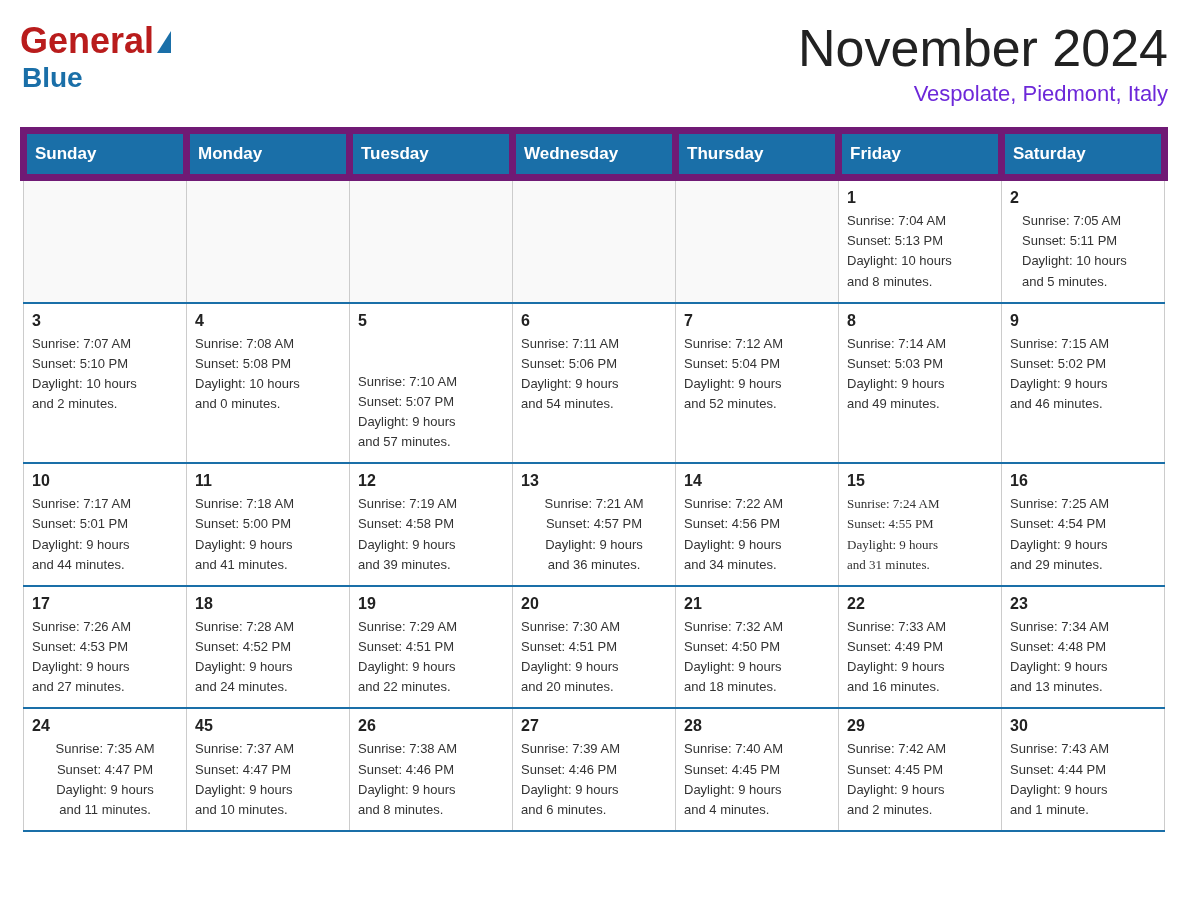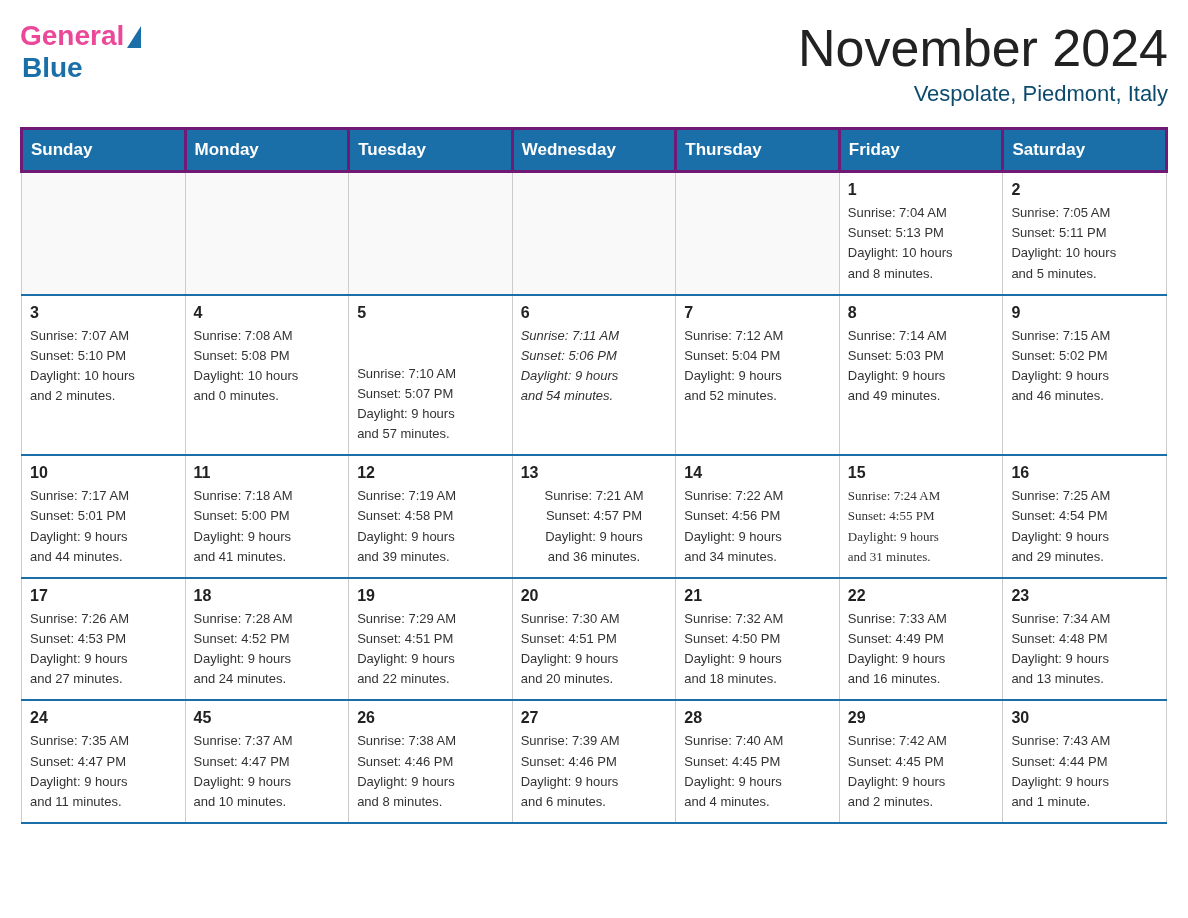--- a/index.html
+++ b/index.html
@@ -19,23 +19,23 @@
     .logo {
       display: flex;
       flex-direction: column;
       align-items: flex-start;
     }
     .logo-top {
       display: flex;
       align-items: center;
     }
     .logo-general {
-      font-size: 28px;
+      font-size: 36px;
       font-weight: bold;
-      color: #ec4899;
+      color: #b91c1c;
       font-family: Arial, sans-serif;
     }
     .logo-triangle {
       width: 0;
       height: 0;
       border-left: 14px solid transparent;
       border-right: 0px solid transparent;
       border-bottom: 22px solid #1a6fa8;
       margin-left: 3px;
       margin-top: 2px;
@@ -50,36 +50,36 @@
       text-align: right;
     }
     .month-title {
       font-size: 52px;
       font-weight: normal;
       color: #222;
       line-height: 1.1;
     }
     .location-title {
       font-size: 22px;
-      color: #0c4a6e;
+      color: #6d28d9;
       margin-top: 4px;
     }
     table {
       width: 100%;
       border-collapse: collapse;
       table-layout: fixed;
     }
     thead tr th {
       background-color: #1a6fa8;
       color: #fff;
       font-size: 17px;
       font-weight: bold;
       padding: 10px 8px;
       text-align: left;
-      border: 3px solid #701a75;
+      border: 7px solid #701a75;
     }
     tbody tr td {
       border: 1px solid #ccc;
       vertical-align: top;
       padding: 8px 8px 10px 8px;
       font-size: 13px;
       color: #333;
       height: 120px;
     }
     tbody tr {
@@ -138,21 +138,21 @@
         <td class="empty-cell"></td>
         <td>
           <div class="day-num">1</div>
           <div class="day-info" style="white-space: pre-line;">Sunrise: 7:04 AM
 Sunset: 5:13 PM
 Daylight: 10 hours
 and 8 minutes.</div>
         </td>
         <td>
           <div class="day-num">2</div>
-          <div class="day-info" style="white-space: pre-line;">Sunrise: 7:05 AM
+          <div class="day-info" style="white-space: pre-line; margin-left: 12px;">Sunrise: 7:05 AM
 Sunset: 5:11 PM
 Daylight: 10 hours
 and 5 minutes.</div>
         </td>
       </tr>
       <tr>
         <td>
           <div class="day-num">3</div>
           <div class="day-info" style="white-space: pre-line;">Sunrise: 7:07 AM
 Sunset: 5:10 PM
@@ -168,21 +168,21 @@
         </td>
         <td>
           <div class="day-num">5</div>
           <div class="day-info" style="white-space: pre-line; margin-top: 42px;">Sunrise: 7:10 AM
 Sunset: 5:07 PM
 Daylight: 9 hours
 and 57 minutes.</div>
         </td>
         <td>
           <div class="day-num">6</div>
-          <div class="day-info" style="white-space: pre-line; font-style: italic;">Sunrise: 7:11 AM
+          <div class="day-info" style="white-space: pre-line;">Sunrise: 7:11 AM
 Sunset: 5:06 PM
 Daylight: 9 hours
 and 54 minutes.</div>
         </td>
         <td>
           <div class="day-num">7</div>
           <div class="day-info" style="white-space: pre-line;">Sunrise: 7:12 AM
 Sunset: 5:04 PM
 Daylight: 9 hours
 and 52 minutes.</div>
@@ -300,21 +300,21 @@
           <div class="day-num">23</div>
           <div class="day-info" style="white-space: pre-line;">Sunrise: 7:34 AM
 Sunset: 4:48 PM
 Daylight: 9 hours
 and 13 minutes.</div>
         </td>
       </tr>
       <tr>
         <td>
           <div class="day-num">24</div>
-          <div class="day-info" style="white-space: pre-line;">Sunrise: 7:35 AM
+          <div class="day-info" style="white-space: pre-line; text-align: center;">Sunrise: 7:35 AM
 Sunset: 4:47 PM
 Daylight: 9 hours
 and 11 minutes.</div>
         </td>
         <td>
           <div class="day-num">45</div>
           <div class="day-info" style="white-space: pre-line;">Sunrise: 7:37 AM
 Sunset: 4:47 PM
 Daylight: 9 hours
 and 10 minutes.</div>

